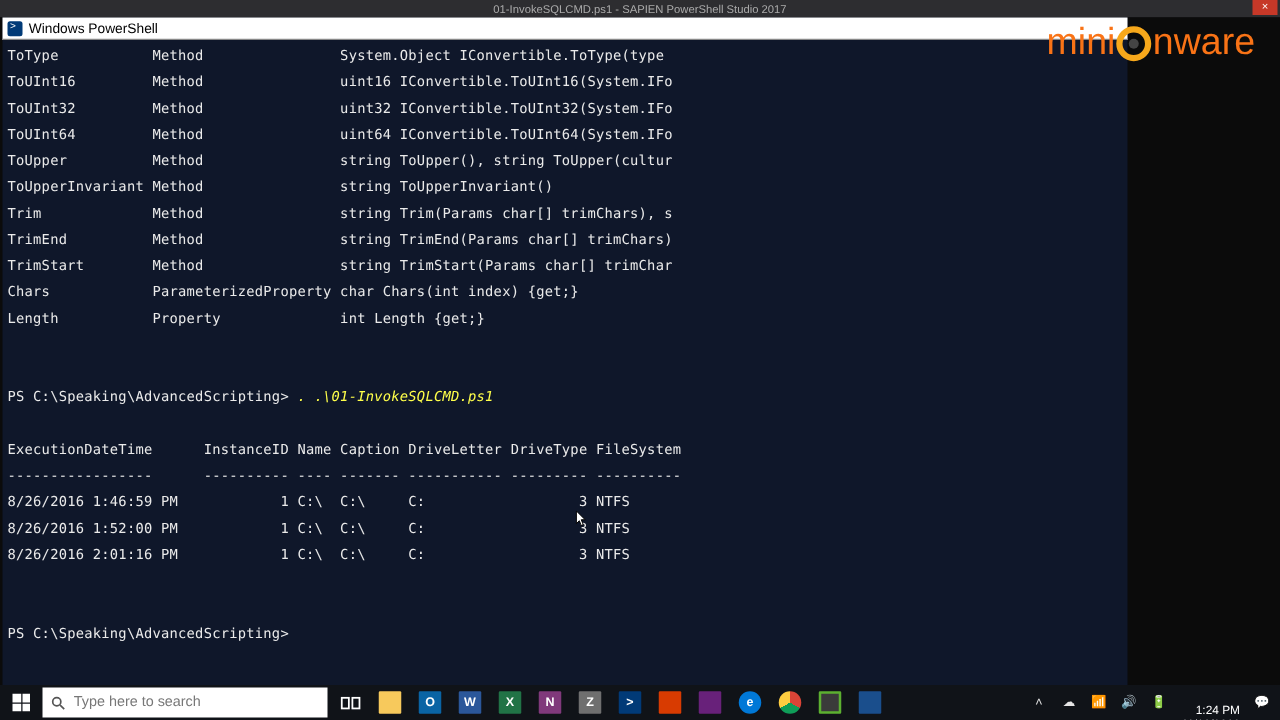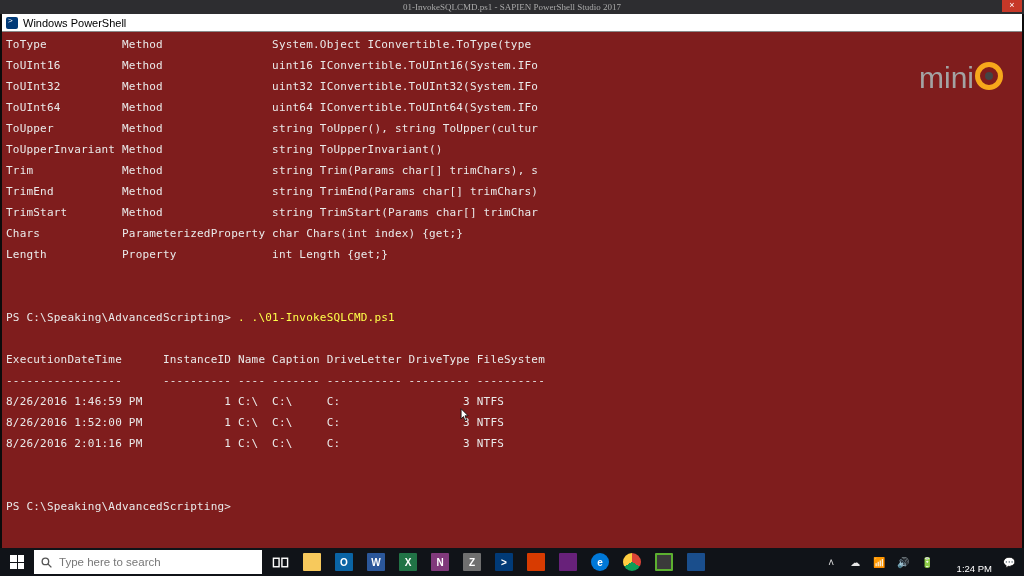--- a/index.html
+++ b/index.html
@@ -1,44 +1,44 @@
 <!DOCTYPE html>
 <html><head>
 <meta charset="utf-8">
 <style>
   * { margin: 0; padding: 0; box-sizing: border-box; }
   html, body { width: 1024px; height: 576px; overflow: hidden; font-family: "Segoe UI", Tahoma, sans-serif; background: #000; }
   .ide-titlebar {
     height: 14px; background: #2d2d30; color: #aaa; font-size: 9px;
     display: flex; align-items: center; justify-content: center; position: relative;
   }
-  .ide-title { position: absolute; left: 50%; transform: translateX(-50%); font-family: Liberation Serif, serif; }
+  .ide-title { position: absolute; left: 50%; transform: translateX(-50%); }
   .ide-close { position: absolute; right: 2px; top: 0; width: 20px; height: 12px;
     background: #c63828; color: #fff; text-align: center; line-height: 11px; font-size: 9px; }
   .main { position: relative; height: 534px; background: #0b0b0b; }
   .console-win {
-    position: absolute; left: 2px; top: 0; width: 1020px; height: 534px;
-    background: #7f1d1d; color: #e8e8e8;
+    position: absolute; left: 2px; top: 0; width: 900px; height: 534px;
+    background: #0f172a; color: #e8e8e8;
   }
   .ps-titlebar {
     height: 18px; background: #fff; border-bottom: 1px solid #888;
     display: flex; align-items: center; gap: 5px; padding: 0 4px;
     font-size: 11px; color: #000;
   }
   .ps-icon { width: 12px; height: 12px; background: #013a77; border-radius: 2px; position: relative; }
   .ps-icon::after { content: ">"; color: #fff; font-size: 8px; position: absolute; left: 2px; top: -1px; }
   .console-body {
     font-family: Consolas, monospace; font-size: 11px; line-height: 21px;
     white-space: pre; padding: 2px 4px; color: #eaeaea; letter-spacing: 0.2px;
   }
-  .cmd { color: #ffff4a; }
+  .cmd { color: #ffff4a; font-style: italic; }
   .logo {
     position: absolute; right: 20px; top: 3px; font-size: 30px; font-weight: 500;
-    color: #a3a3a3; z-index: 10; font-family: "Segoe UI", sans-serif;
-    display: flex;  margin-top: 44px;
+    color: #f97316; z-index: 10; font-family: "Segoe UI", sans-serif;
+    display: flex; align-items: center;
   }
   .logo-dot {
     width: 28px; height: 28px; border: 5px solid #f7a81b; border-radius: 50%;
     display: inline-flex; align-items: center; justify-content: center; margin: 0 1px;
     position: relative; top: 1px;
   }
   .logo-dot::after { content: ""; width: 8px; height: 8px; background: #444; border-radius: 50%; }
   .cursor-arrow {
     position: absolute; left: 460px; top: 394px; width: 10px; height: 14px; z-index: 20;
     pointer-events: none;
@@ -73,20 +73,21 @@
 <div class="ide-titlebar">
   <span class="ide-title">01-InvokeSQLCMD.ps1 - SAPIEN PowerShell Studio 2017</span>
   <div class="ide-close">×</div>
 </div>
 
 <div class="main">
 
   <div class="logo">
     <span>mini</span>
     <span class="logo-dot"></span>
+    <span>nware</span>
   </div>
 
   <div class="console-win">
     <div class="ps-titlebar">
       <span class="ps-icon"></span>
       <span>Windows PowerShell</span>
     </div>
     <div class="console-body" id="console-body">ToType           Method                System.Object IConvertible.ToType(type
 ToUInt16         Method                uint16 IConvertible.ToUInt16(System.IFo
 ToUInt32         Method                uint32 IConvertible.ToUInt32(System.IFo

